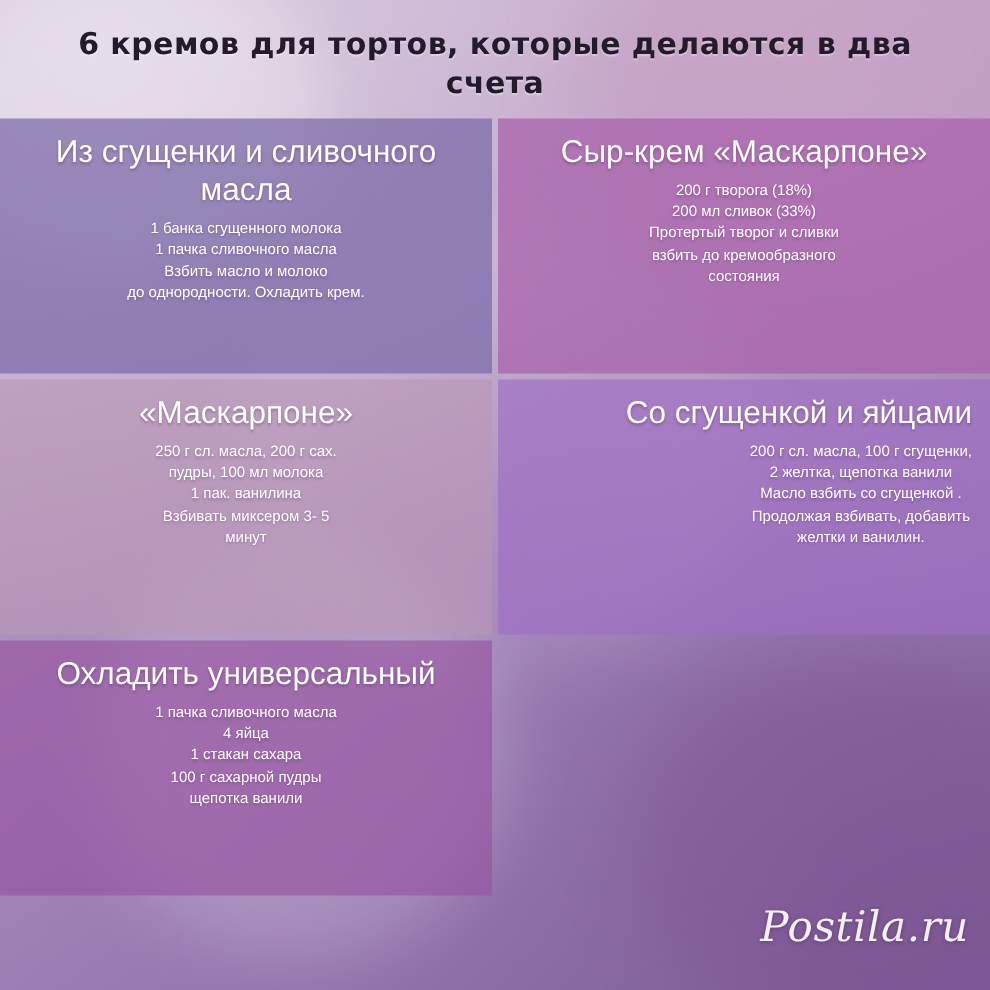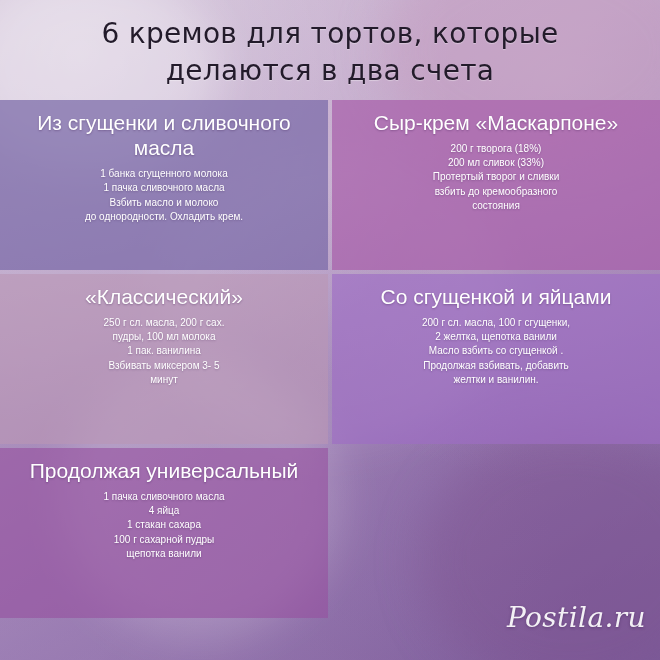--- a/index.html
+++ b/index.html
@@ -37,22 +37,22 @@
   .blob-4 { left: 420px; top: 430px; width: 300px; height: 260px; background: rgba(126,80,140,0.35); }
   .blob-5 { left: 150px; top: 150px; width: 360px; height: 300px; background: rgba(255,255,255,0.10); }
 
   .title {
     position: relative;
     z-index: 3;
     text-align: center;
     padding: 16px 26px 6px 26px;
     color: #231b2b;
     font-family: "DejaVu Sans", sans-serif;
-    font-weight: normal;
-    font-size: 28px;
+    font-weight: bold;
+    font-size: 20px;
     line-height: 1.32;
     letter-spacing: 0.3px;
     text-shadow: 0 1px 1px rgba(255,255,255,0.35);
   }
 
   .grid {
     position: relative;
     z-index: 3;
     display: grid;
     grid-template-columns: 1fr 1fr;
@@ -81,21 +81,21 @@
     font-size: 10px;
     line-height: 1.42;
     color: #ffffff;
     text-shadow: 0 1px 2px rgba(60,30,80,0.30);
     white-space: pre-line;
   }
 
   .c0 { background: rgba(122,106,168,0.72); }
   .c1 { background: rgba(168,96,170,0.72); text-align: center; }
   .c2 { background: rgba(186,150,180,0.62); }
-  .c3 { background: rgba(158,110,196,0.66); }
+  .c3 { background: rgba(158,110,196,0.66); align-items: flex-end; }
   .c4 { background: rgba(120,96,172,0.74); }
   .c5 { background: rgba(150,80,160,0.62); }
 
   .watermark {
     position: absolute;
     z-index: 6;
     right: 14px;
     bottom: 26px;
     color: rgba(255,255,255,0.92);
     font-family: "DejaVu Serif", serif;
@@ -127,37 +127,37 @@
     </div>
     <div class="cell c1">
       <div class="cell-head">Сыр-крем «Маскарпоне»</div>
       <div class="cell-body">200 г творога (18%)
 200 мл сливок (33%)
 Протертый творог и сливки
 взбить до кремообразного
 состояния</div>
     </div>
     <div class="cell c2">
-      <div class="cell-head">«Классический»</div>
+      <div class="cell-head">«Маскарпоне»</div>
       <div class="cell-body">250 г сл. масла, 200 г сах.
 пудры, 100 мл молока
 1 пак. ванилина
 Взбивать миксером 3- 5
 минут</div>
     </div>
     <div class="cell c3">
       <div class="cell-head">Со сгущенкой и яйцами</div>
       <div class="cell-body">200 г сл. масла, 100 г сгущенки,
 2 желтка, щепотка ванили
 Масло взбить со сгущенкой .
 Продолжая взбивать, добавить
 желтки  и ванилин.</div>
     </div>
     <div class="cell c5">
-      <div class="cell-head">Продолжая универсальный</div>
+      <div class="cell-head">Охладить универсальный</div>
       <div class="cell-body">1 пачка сливочного масла
 4 яйца
 1 стакан сахара
 100 г сахарной пудры
 щепотка ванили</div>
     </div>
   </div>
 
   <div class="watermark">Postila.ru</div>
 </div>

